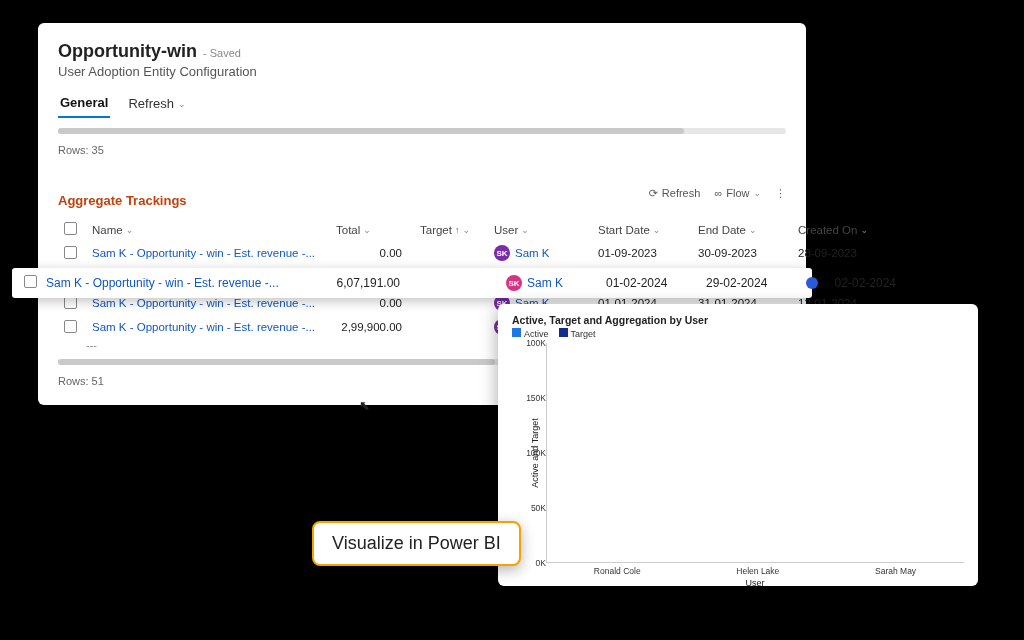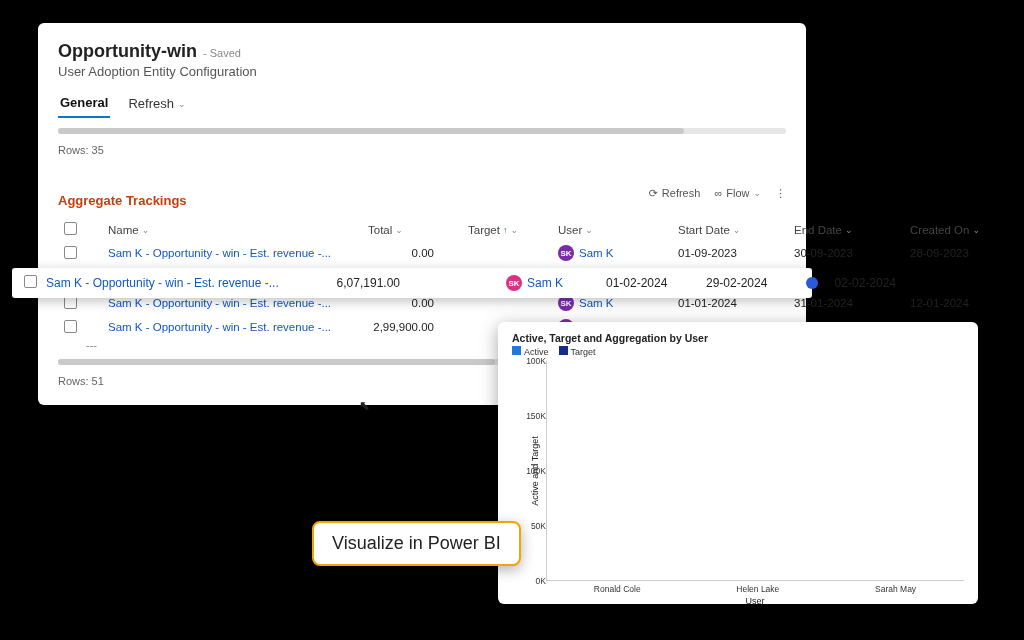--- a/index.html
+++ b/index.html
@@ -14,21 +14,21 @@
   .tab { padding: 4px 2px 6px 2px; color: #333; cursor: pointer; display: flex; align-items: center; gap: 4px; }
   .tab.active { border-bottom: 2px solid #0078d4; font-weight: 600; color: #111; }
   .hscroll { height: 6px; background: #e6e6e6; border-radius: 3px; margin-top: 10px; position: relative; }
   .hscroll::after { content:""; position:absolute; left:0; top:0; width:86%; height:100%; background:#c9c9c9; border-radius:3px; }
   .rowcount { font-size: 11px; color: #666; margin-top: 10px; }
   .section-hdr { display:flex; align-items:center; justify-content:space-between; margin-top: 22px; }
   .section-title { font-size: 13px; font-weight: 700; color: #c2410c; margin-top: 15px; }
   .toolbar { display:flex; align-items:center; gap: 14px; font-size: 11px; color: #555; }
   .tbtn { display:flex; align-items:center; gap:4px; cursor:pointer; }
   .grid { margin-top: 10px; font-size: 11.5px; }
-  .grid-head, .grid-row { display:grid; grid-template-columns: 24px 240px 80px 70px 100px 96px 96px 90px; align-items:center; column-gap: 20px; padding: 4px 6px; }
+  .grid-head, .grid-row { display:grid; grid-template-columns: 24px 240px 80px 70px 100px 96px 96px 90px; align-items:center; column-gap: 4px; padding: 4px 6px; }
   .grid-head { color:#444; font-weight:400; }
   .grid-head .hc { display:flex; align-items:center; gap:3px; cursor:pointer; color:#444; }
   .cb { width:13px; height:13px; border:1px solid #888; border-radius:2px; display:inline-block; }
   .linkcell { color:#1157c3; cursor:pointer; white-space:nowrap; overflow:hidden; text-overflow:ellipsis; }
   .usercell { display:flex; align-items:center; gap:5px; color:#1157c3; }
   .avatar { width:16px; height:16px; border-radius:50%; background:#7a2da8; color:#fff; font-size:8px; display:flex; align-items:center; justify-content:center; font-weight:600; }
   .num { text-align:right; padding-right:14px; color:#222; }
   .date { color:#222; }
   .hscroll2 { height:6px; background:#e6e6e6; border-radius:3px; margin-top:8px; position:relative; }
   .hscroll2::after { content:""; position:absolute; left:0; top:0; width:60%; height:100%; background:#c9c9c9; border-radius:3px; }
@@ -37,21 +37,21 @@
 
   
   .float-row { position:absolute; left:12px; top:268px; width:800px; background:#fff; border-radius:3px; box-shadow:0 3px 12px rgba(0,0,0,0.25); display:grid; grid-template-columns: 30px 270px 110px 80px 100px 100px 100px 100px; align-items:center; padding:7px 4px; font-size:12px; }
   .float-row .dot-end { position:absolute; right:-6px; top:50%; transform:translateY(-50%); width:12px; height:12px; border-radius:50%; background:#2a5ad7; }
   .float-row .avatar { background:#d63384; }
 
   
   .label-box { position:absolute; left:312px; top:521px; background:#fff; border:2px solid #f5a300; border-radius:8px; padding:10px 18px; font-size:18px; color:#222; box-shadow:0 4px 14px rgba(0,0,0,0.3); }
 
   
-  .chart-panel { left:498px; top:322px; width:480px; height:282px; padding:10px 14px 24px 14px; }
+  .chart-panel { left:498px; top:304px; width:480px; height:282px; padding:10px 14px 24px 14px; }
   .chart-title { font-size:10.5px; font-weight:600; color:#222; }
   .legend { display:flex; gap:10px; font-size:9px; color:#333; margin-top:2px; align-items:center; }
   .sw { width:9px; height:9px; display:inline-block; margin-right:3px; }
   .sw.active{ background:#1f77e6; } .sw.target{ background:#152a8a; }
   .plot { position:relative; height:220px; margin-top:4px; display:flex; }
   .yaxis { position:relative; width:34px; }
   .ylab { position:absolute; left:-12px; top:50%; transform:translateY(-50%) rotate(-90deg); font-size:9px; color:#222; white-space:nowrap; }
   .ytk { position:absolute; right:0; font-size:8.5px; color:#333; transform:translateY(50%); }
   .plotarea { position:relative; flex:1; border-left:1px solid #ccc; border-bottom:1px solid #ccc; display:flex; align-items:flex-end; justify-content:space-around; padding:0 6px; }
   .group { display:flex; align-items:flex-end; gap:4px; }

